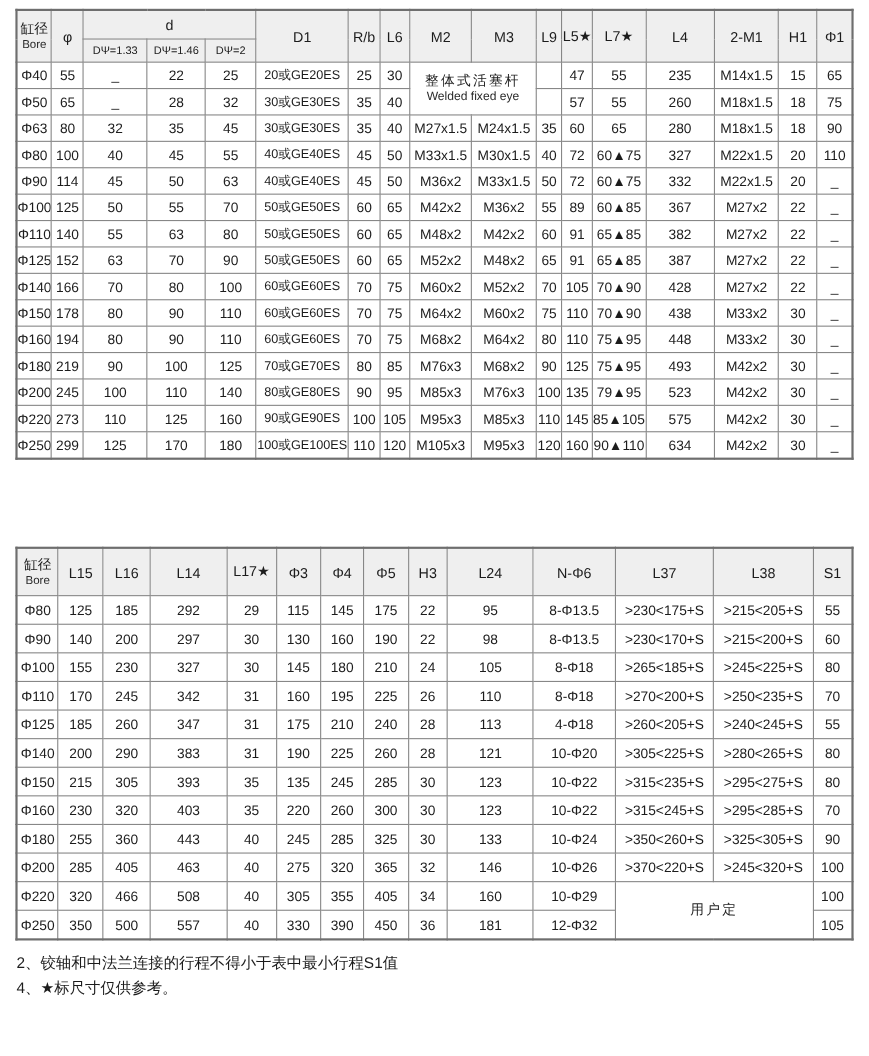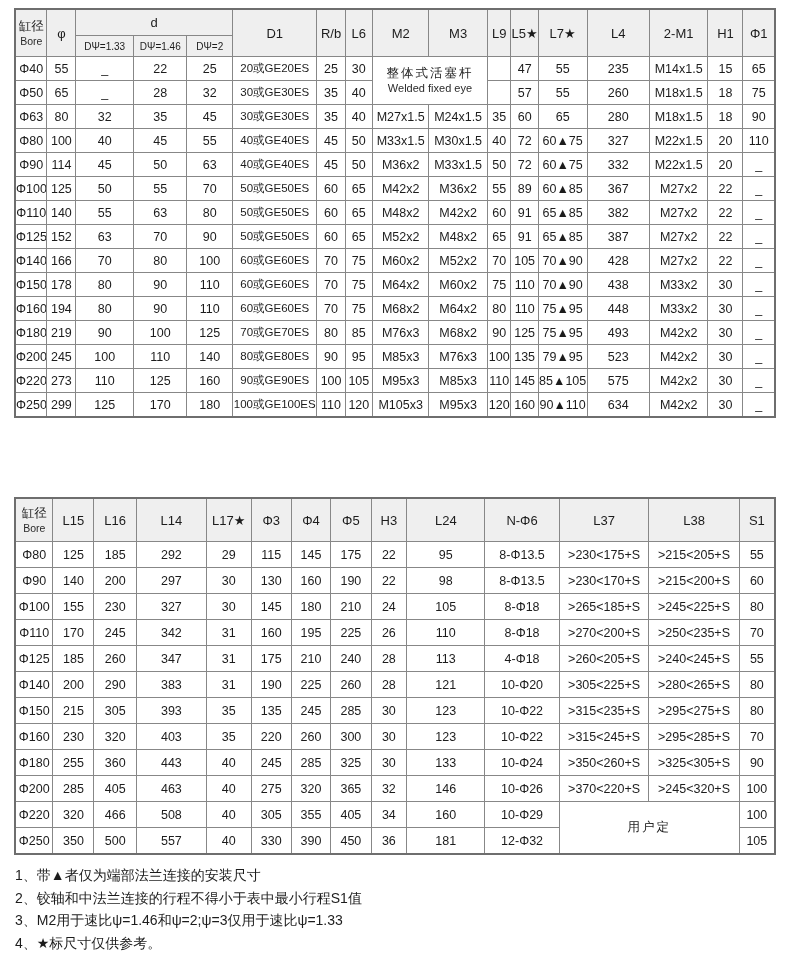--- a/index.html
+++ b/index.html
@@ -596,20 +596,18 @@
           <td>450</td>
           <td>36</td>
           <td>181</td>
           <td>12-Φ32</td>
           <td>105</td>
         </tr>
       </tbody>
     </table>
 
   <div class="remarks">
-    <div class="remark-cn">1、带▲者仅为端部法兰连接的安装尺寸</div>
     <div class="remark-cn">2、铰轴和中法兰连接的行程不得小于表中最小行程S1值</div>
-    <div class="remark-cn">3、M2用于速比ψ=1.46和ψ=2;ψ=3仅用于速比ψ=1.33</div>
     <div class="remark-cn">4、★标尺寸仅供参考。</div>
 
   </div>
 
 </div>
 
 </body></html>

